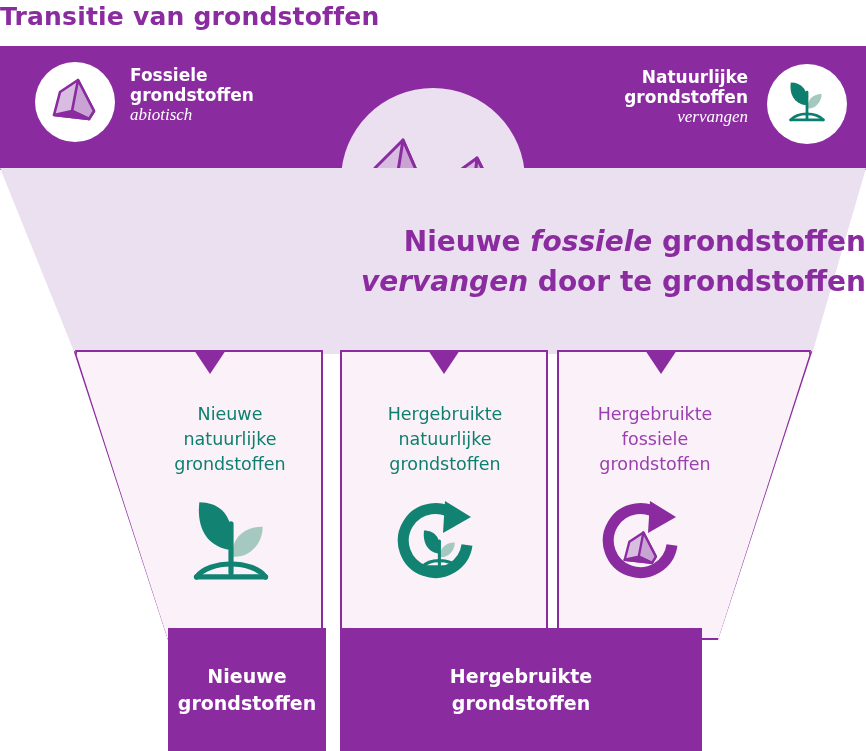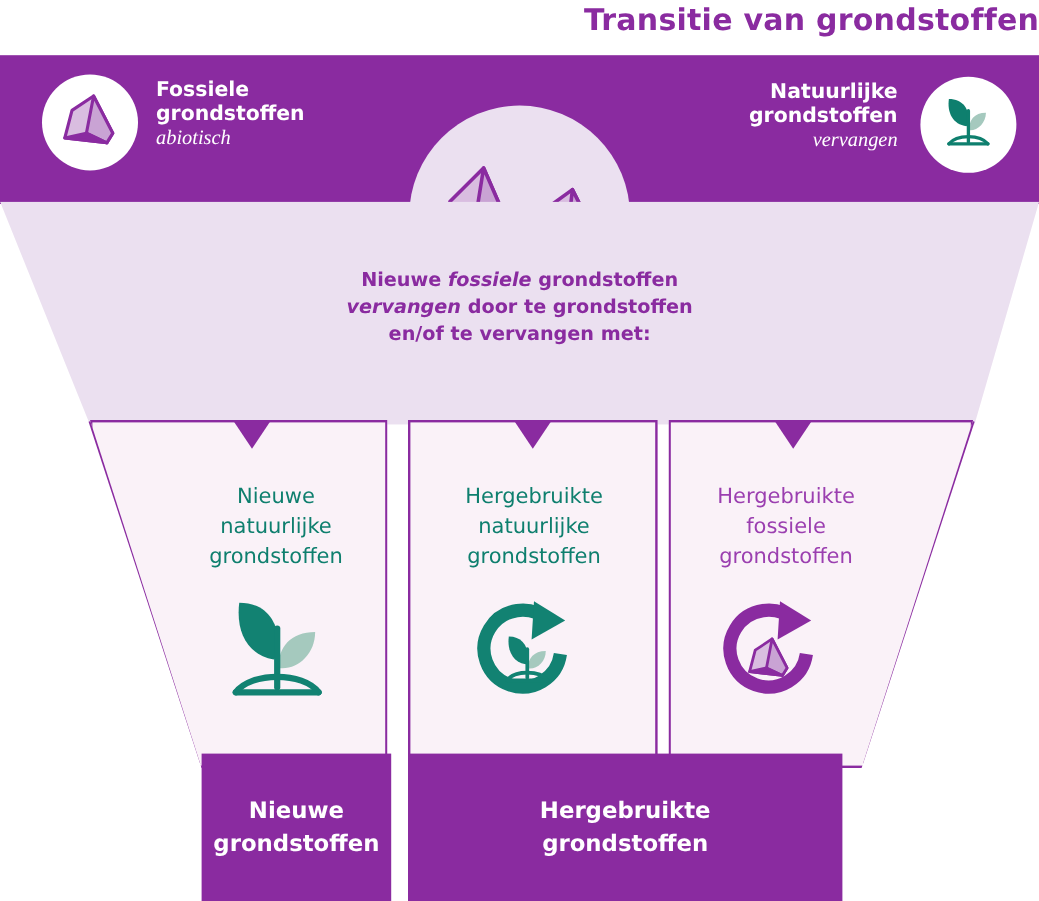--- a/index.html
+++ b/index.html
@@ -6,21 +6,21 @@
   body{
     width:866px;height:751px;
     font-family:"DejaVu Sans","Liberation Sans",sans-serif;
     overflow:hidden;position:relative;
   }
   #stage{position:absolute;left:0;top:0;width:866px;height:751px;}
 
   
   .title{
     position:absolute;left:0;top:2px;width:866px;
-    text-align:right;
+    text-align:left;
     font-size:25px;font-weight:bold;color:#8A2BA0;
     letter-spacing:.2px;
   }
 
   
   .header-band{
     position:absolute;left:0;top:46px;width:866px;height:124px;
     background:#8A2BA0;
   }
   .header-notch{
@@ -50,22 +50,22 @@
     background:#EBE0F0;
     clip-path:polygon(75px 0, 170px 0, 170px 290px, 168px 290px, 75px 2px);
   }
   .funnel-sides{
     position:absolute;left:0;top:350px;width:866px;height:290px;
     pointer-events:none;
   }
 
   .main-text{
     position:absolute;left:0;top:222px;width:866px;
-    text-align:center;color:#8A2BA0;
-    font-size:16px;font-weight:bold;line-height:1.42;
+    text-align:right;color:#8A2BA0;
+    font-size:28px;font-weight:bold;line-height:1.42;
   }
   .main-text i{font-style:italic;font-weight:bold;}
 
   
   .col{
     position:absolute;top:350px;
     background:#FAF2F8;
     border:2px solid #8A2BA0;
     box-sizing:border-box;
   }
@@ -176,21 +176,20 @@
     <path d="M811 1 L718 286" stroke="#8A2BA0" stroke-width="2.5" fill="none"></path>
   </svg>
 
   <div class="main-text">
     <div>
       <span>Nieuwe </span><i>fossiele</i><span> grondstoffen</span>
     </div>
     <div>
       <i>vervangen</i><span> door te grondstoffen</span>
     </div>
-    <div>en/of te vervangen met:</div>
   </div>
 
   <div class="col" id="col0"></div>
   <div class="col" id="col1"></div>
   <div class="col" id="col2"></div>
 
   <div class="tri" id="tri0"></div>
   <div class="tri" id="tri1"></div>
   <div class="tri" id="tri2"></div>
 

